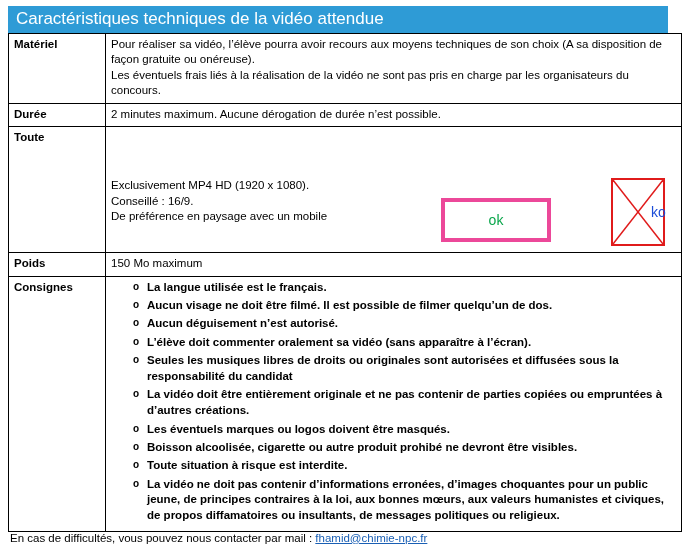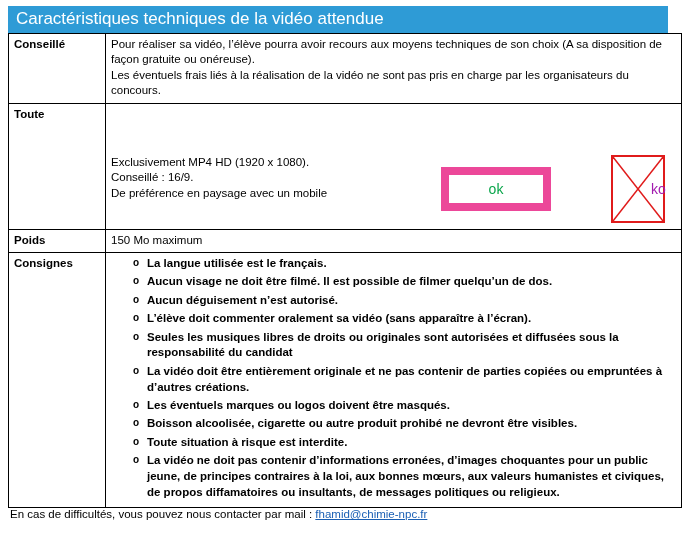--- a/index.html
+++ b/index.html
@@ -55,24 +55,24 @@
     position: relative;
     min-height: 70px;
     margin-top: 48px;
   }
   .format-text {
     width: 330px;
   }
   .ok-box {
     position: absolute;
     left: 330px;
-    top: 12px;
+    top: 20px;
     width: 110px;
     height: 44px;
-    border: 8px solid #ec4899;
+    border: 4px solid #ec4899;
     box-sizing: border-box;
   }
   .ok-box .ok-label {
     position: absolute;
     left: 0;
     right: 0;
     top: 50%;
     transform: translateY(-50%);
     text-align: center;
     color: #0aa64b;
@@ -87,21 +87,21 @@
     border: 2px solid #e01b1b;
     box-sizing: border-box;
   }
   .ko-box .ko-label {
     position: absolute;
     left: 0;
     right: 0;
     top: 50%;
     transform: translateY(-50%);
     text-align: center;
-    color: #a21caf;
+    color: #1d4ed8;
     font-size: 14px;
     padding-left: 38px;
   }
   .ko-box svg {
     position: absolute;
     left: 0;
     top: 0;
   }
   ul.consignes {
     margin: 0;
@@ -135,27 +135,33 @@
 </head>
 <body>
 
 <div class="page">
 
   <div class="title-bar">Caractéristiques techniques de la vidéo attendue</div>
 
   <table class="spec">
     <tbody>
       <tr>
-        <td class="label">Conseillé</td>
+        <td class="label">Matériel</td>
         <td class="value">
           <p>Pour réaliser sa vidéo, l’élève pourra avoir recours aux moyens techniques de son choix (A sa disposition de façon gratuite ou onéreuse).</p>
           <p>Les éventuels frais liés à la réalisation de la vidéo ne sont pas pris en charge par les organisateurs du concours.</p>
         </td>
       </tr>
 
+      <tr>
+        <td class="label">Durée</td>
+        <td class="value">
+          <p>2 minutes maximum. Aucune dérogation de durée n’est possible.</p>
+        </td>
+      </tr>
 
       <tr>
         <td class="label">Toute</td>
         <td class="value">
           <div class="format-row-inner">
             <div class="format-text">
               <p>Exclusivement MP4 HD (1920 x 1080).</p>
               <p>Conseillé : 16/9.</p>
               <p>De préférence en paysage avec un mobile</p>
             </div>

